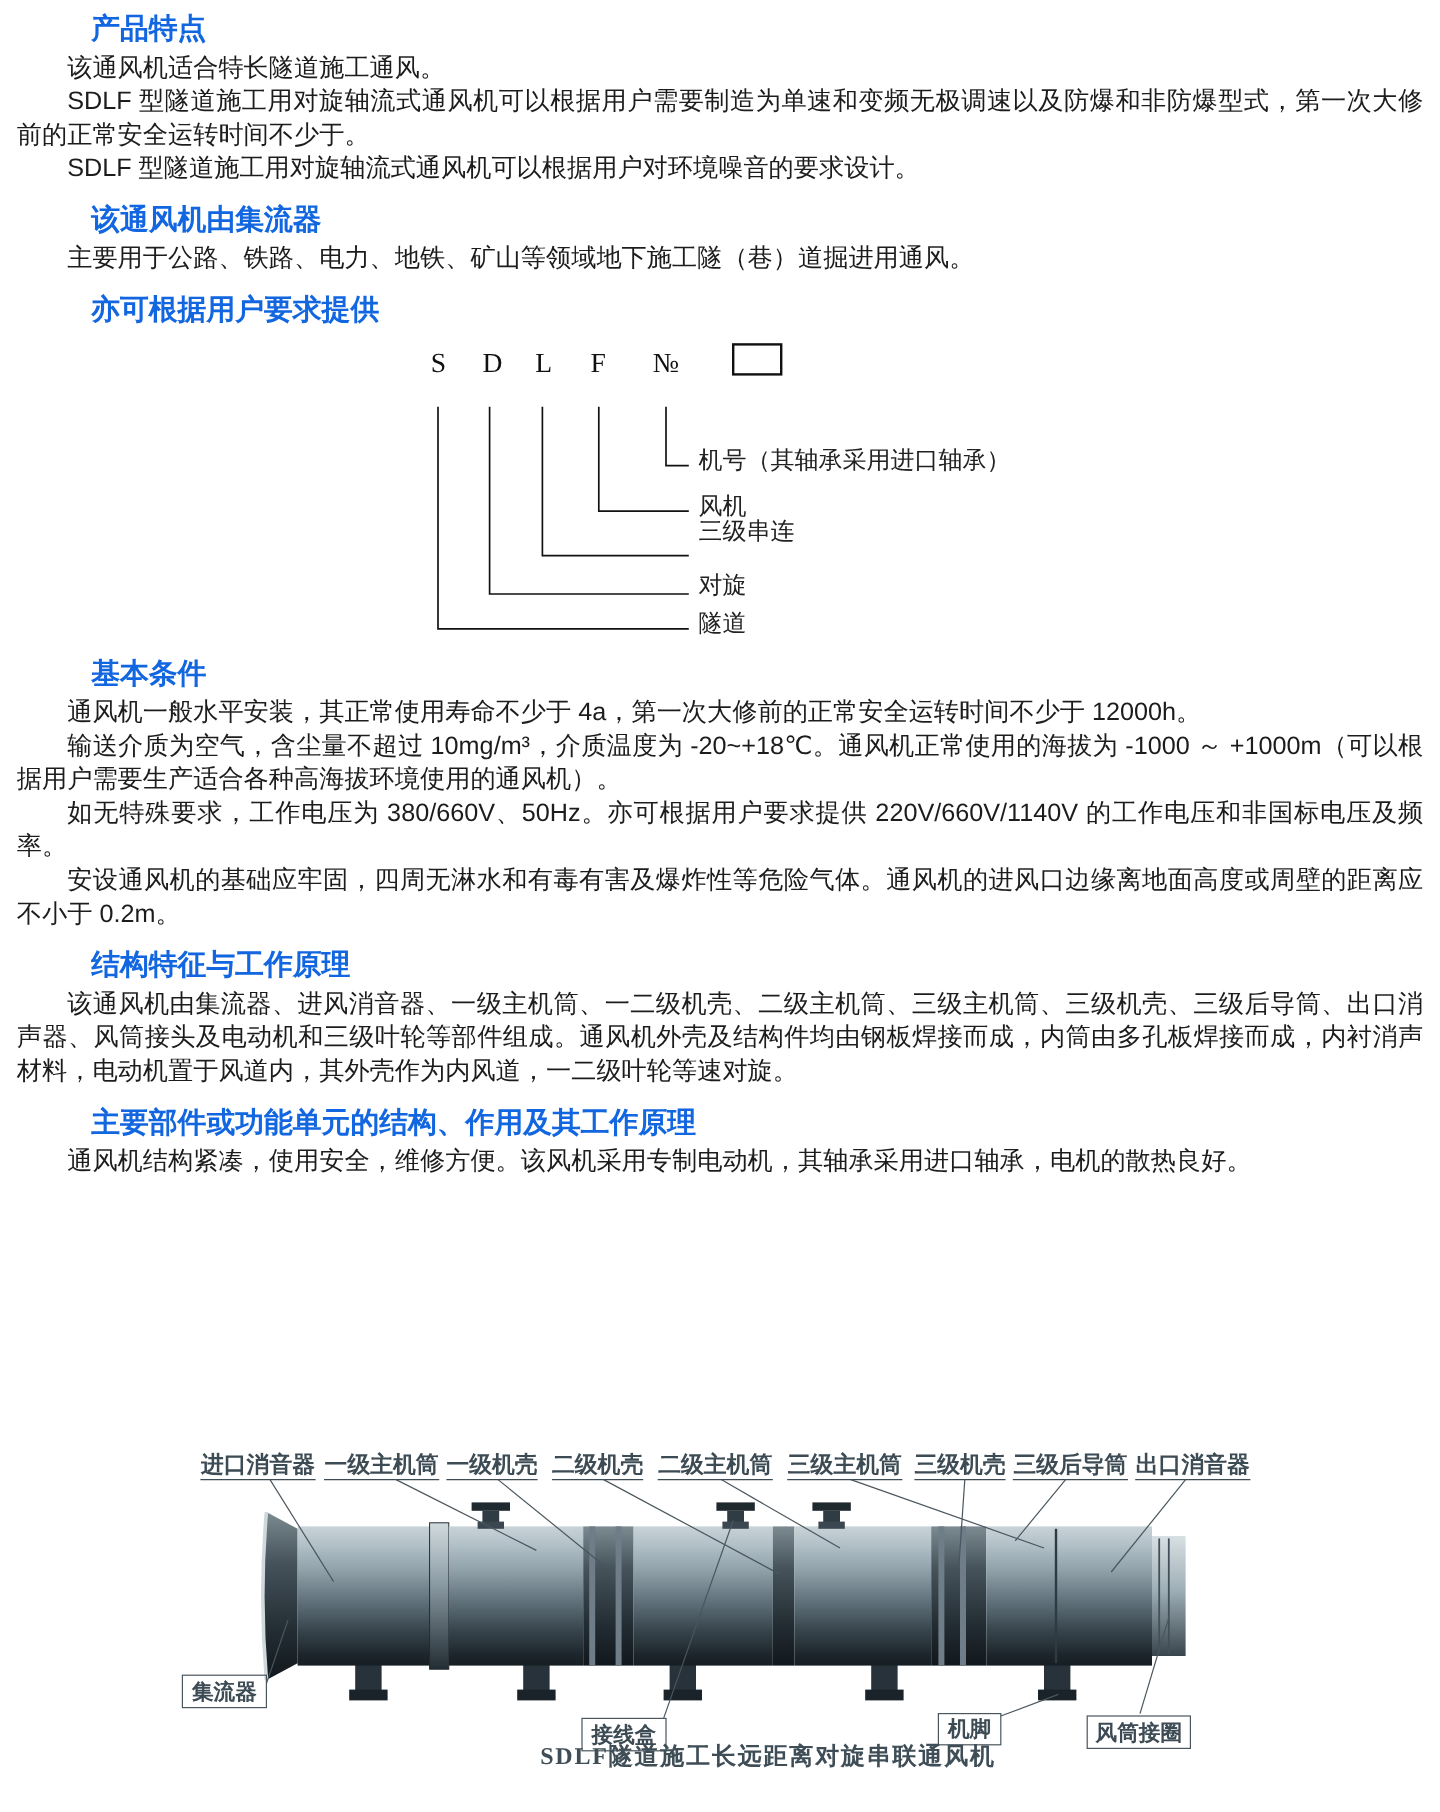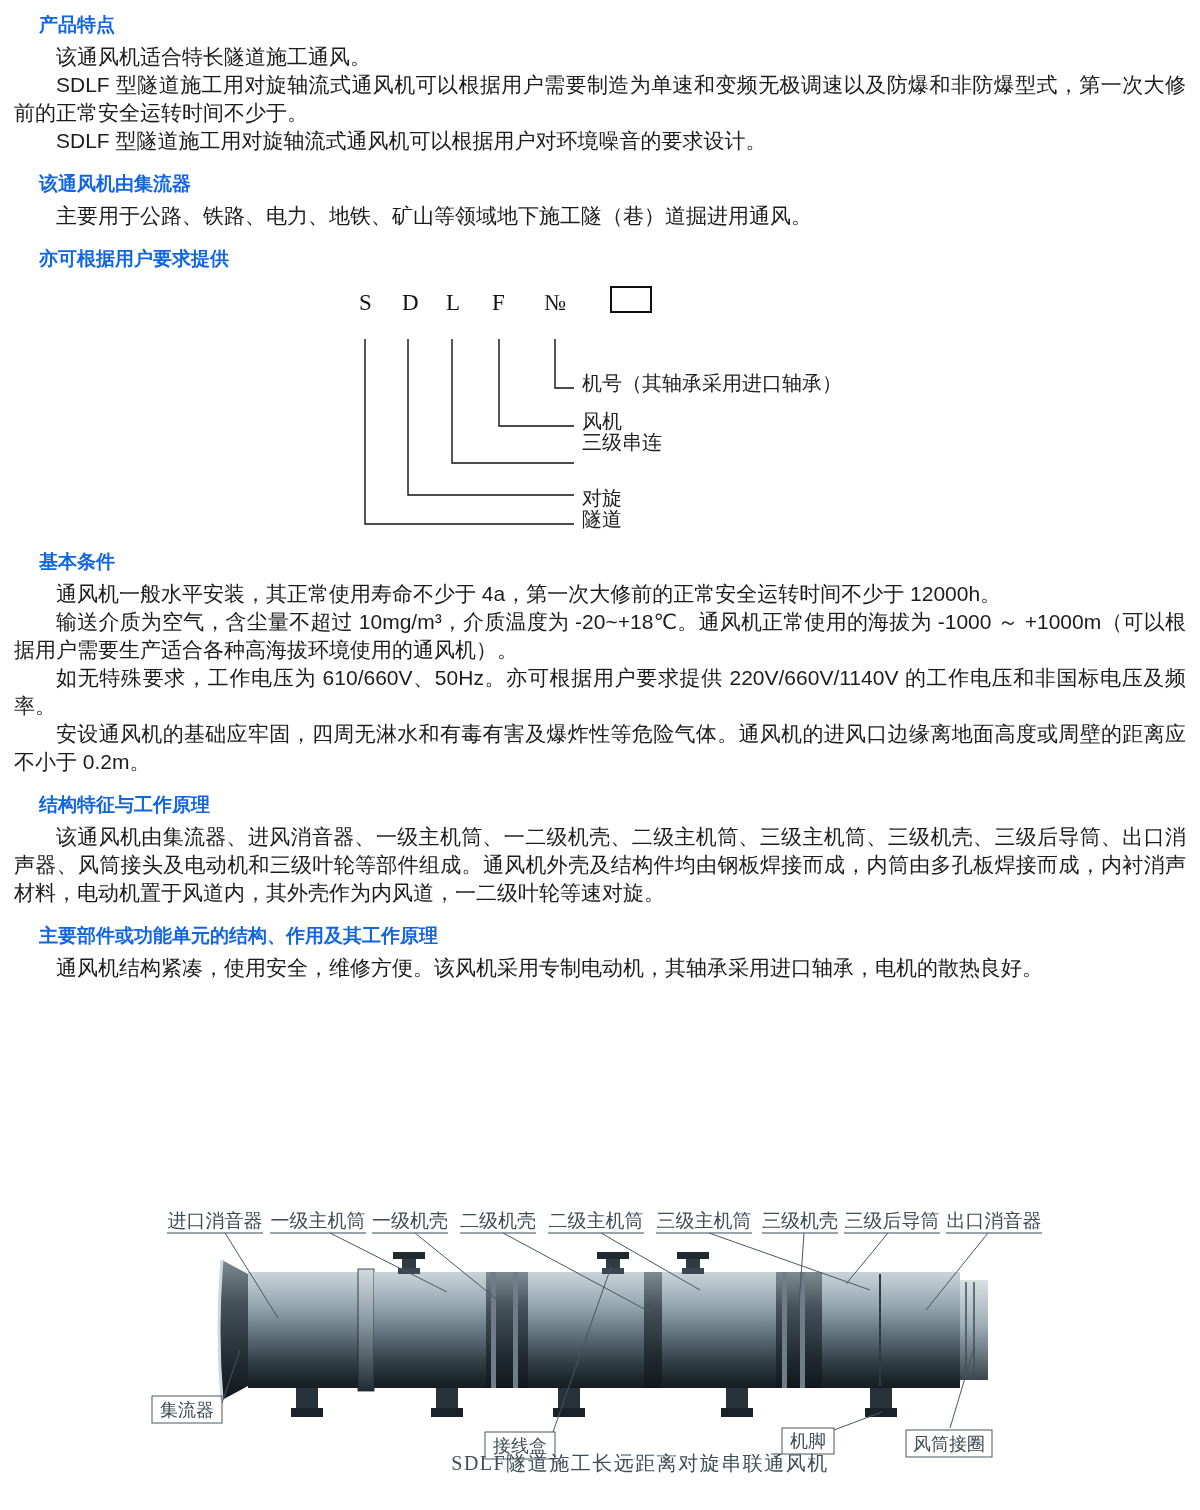--- a/index.html
+++ b/index.html
@@ -1,31 +1,31 @@
 <!DOCTYPE html>
 <html><head>
 <meta charset="utf-8">
 <style>
   html,body{margin:0;padding:0;background:#fff;}
   .page{position:relative;width:1200px;height:1510px;background:#ffffff;overflow:hidden;
         font-family:"Liberation Sans","DejaVu Sans",sans-serif;color:#1c1c1c;}
   .content{padding:8px 14px 0 14px;}
-  .h{color:#1266e0;font-size:19px;font-weight:bold;line-height:29px;margin:14px 0 4px 25px;}
+  .h{color:#1266e0;font-size:24px;font-weight:bold;line-height:29px;margin:14px 0 4px 62px;}
   .sec-first .h{margin-top:2px;}
   .body-p{font-size:21px;line-height:28px;text-align:justify;text-indent:2em;margin:0;}
   
   .model{position:relative;height:256px;}
   .ltr{position:absolute;top:13px;font-family:"Liberation Serif","DejaVu Serif",serif;
        font-size:23px;color:#111;}
   .mbox{position:absolute;left:596px;top:9px;width:38px;height:23px;border:2px solid #111;}
   .mlines{position:absolute;left:0;top:0;}
   .mlabel{position:absolute;left:568px;font-size:20px;color:#222;white-space:nowrap;
           font-family:"Liberation Serif","DejaVu Serif",serif;}
   
-  .machine{position:absolute;left:0;top:1200px;width:1200px;height:300px;}
+  .machine{position:absolute;left:0;top:1200px;width:1200px;height:300px;font-weight:bold;}
   .dlabel{font-family:"Liberation Serif","DejaVu Serif",serif;font-size:19px;fill:#3d4b54;}
   .blabel{font-family:"Liberation Serif","DejaVu Serif",serif;font-size:18px;fill:#3d4b54;}
   .caption{font-family:"Liberation Serif","DejaVu Serif",serif;font-size:20px;fill:#3e4d56;letter-spacing:1.5px;}
   .ul{stroke:#3d4b54;stroke-width:1.2;}
   .ldr{stroke:#4a565e;stroke-width:1;fill:none;}
   .lbox{fill:none;stroke:#4a565e;stroke-width:1;}
 </style>
 </head>
 <body>
 
@@ -59,30 +59,30 @@
           <path d="M541,62 V111 H560" stroke="#111" stroke-width="1.4" fill="none"></path>
           <path d="M485,62 V149 H560" stroke="#111" stroke-width="1.4" fill="none"></path>
           <path d="M438,62 V186 H560" stroke="#111" stroke-width="1.4" fill="none"></path>
           <path d="M394,62 V218 H560" stroke="#111" stroke-width="1.4" fill="none"></path>
           <path d="M351,62 V247 H560" stroke="#111" stroke-width="1.4" fill="none"></path>
         </svg>
 
         <span class="mlabel" style="top:93px">机号（其轴承采用进口轴承）</span>
         <span class="mlabel" style="top:131px">风机</span>
         <span class="mlabel" style="top:152px">三级串连</span>
-        <span class="mlabel" style="top:208px">对旋</span>
+        <span class="mlabel" style="top:197px">对旋</span>
         <span class="mlabel" style="top:229px">隧道</span>
       </div>
     </section>
 
     <section>
       <h2 class="h">基本条件</h2>
       <p class="body-p">通风机一般水平安装，其正常使用寿命不少于 4a，第一次大修前的正常安全运转时间不少于 12000h。</p>
       <p class="body-p">输送介质为空气，含尘量不超过 10mg/m³，介质温度为 -20~+18℃。通风机正常使用的海拔为 -1000 ～ +1000m（可以根据用户需要生产适合各种高海拔环境使用的通风机）。</p>
-      <p class="body-p">如无特殊要求，工作电压为 610/660V、50Hz。亦可根据用户要求提供 220V/660V/1140V 的工作电压和非国标电压及频率。</p>
+      <p class="body-p">如无特殊要求，工作电压为 380/660V、50Hz。亦可根据用户要求提供 220V/660V/1140V 的工作电压和非国标电压及频率。</p>
       <p class="body-p">安设通风机的基础应牢固，四周无淋水和有毒有害及爆炸性等危险气体。通风机的进风口边缘离地面高度或周壁的距离应不小于 0.2m。</p>
     </section>
 
     <section>
       <h2 class="h">结构特征与工作原理</h2>
       <p class="body-p">该通风机由集流器、进风消音器、一级主机筒、一二级机壳、二级主机筒、三级主机筒、三级机壳、三级后导筒、出口消声器、风筒接头及电动机和三级叶轮等部件组成。通风机外壳及结构件均由钢板焊接而成，内筒由多孔板焊接而成，内衬消声材料，电动机置于风道内，其外壳作为内风道，一二级叶轮等速对旋。</p>
     </section>
 
     <section>
       <h2 class="h">主要部件或功能单元的结构、作用及其工作原理</h2>

